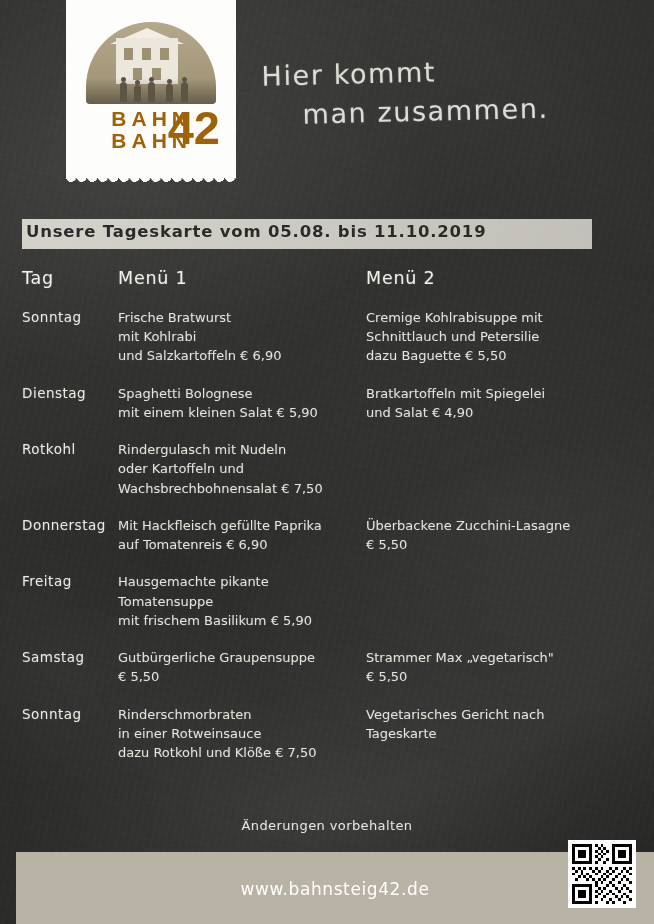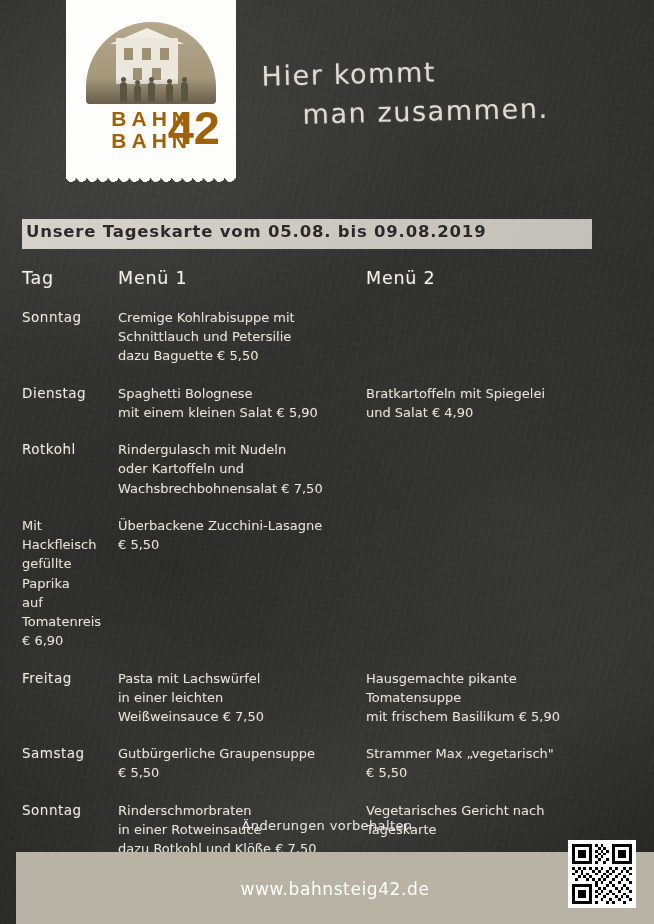--- a/index.html
+++ b/index.html
@@ -276,49 +276,50 @@
     </div>
   </div>
 </div>
 
 <div class="slogan">
   <span>Hier kommt</span>
   <span class="l2">man zusammen.</span>
 </div>
 
 <div class="title-band"></div>
-<div class="title-band-text">Unsere Tageskarte vom 05.08. bis 09.08.2019</div>
+<div class="title-band-text">Unsere Tageskarte vom 05.08. bis 11.10.2019</div>
 
 <div class="menu">
   <div class="head-row">
     <div class="head-cell">Tag</div>
     <div class="head-cell">Menü 1</div>
     <div class="head-cell">Menü 2</div>
   </div>
 
   <div class="row">
     <div class="day">Sonntag</div>
+    <div class="dish">Frische Bratwurst<br>mit Kohlrabi<br>und Salzkartoffeln € 6,90</div>
     <div class="dish">Cremige Kohlrabisuppe mit<br>Schnittlauch und Petersilie<br>dazu Baguette € 5,50</div>
   </div>
   <div class="row">
     <div class="day">Dienstag</div>
     <div class="dish">Spaghetti Bolognese<br>mit einem kleinen Salat € 5,90</div>
     <div class="dish">Bratkartoffeln mit Spiegelei<br>und Salat € 4,90</div>
   </div>
   <div class="row">
     <div class="day">Rotkohl</div>
     <div class="dish">Rindergulasch mit Nudeln<br>oder Kartoffeln und<br>Wachsbrechbohnensalat € 7,50</div>
   </div>
   <div class="row">
+    <div class="day">Donnerstag</div>
     <div class="dish">Mit Hackfleisch gefüllte Paprika<br>auf Tomatenreis € 6,90</div>
     <div class="dish">Überbackene Zucchini-Lasagne<br>€ 5,50</div>
   </div>
   <div class="row">
     <div class="day">Freitag</div>
-    <div class="dish">Pasta mit Lachswürfel<br>in einer leichten<br>Weißweinsauce € 7,50</div>
     <div class="dish">Hausgemachte pikante<br>Tomatensuppe<br>mit frischem Basilikum € 5,90</div>
   </div>
   <div class="row">
     <div class="day">Samstag</div>
     <div class="dish">Gutbürgerliche Graupensuppe<br>€ 5,50</div>
     <div class="dish">Strammer Max „vegetarisch"<br>€ 5,50</div>
   </div>
   <div class="row">
     <div class="day">Sonntag</div>
     <div class="dish">Rinderschmorbraten<br>in einer Rotweinsauce<br>dazu Rotkohl und Klöße € 7,50</div>

